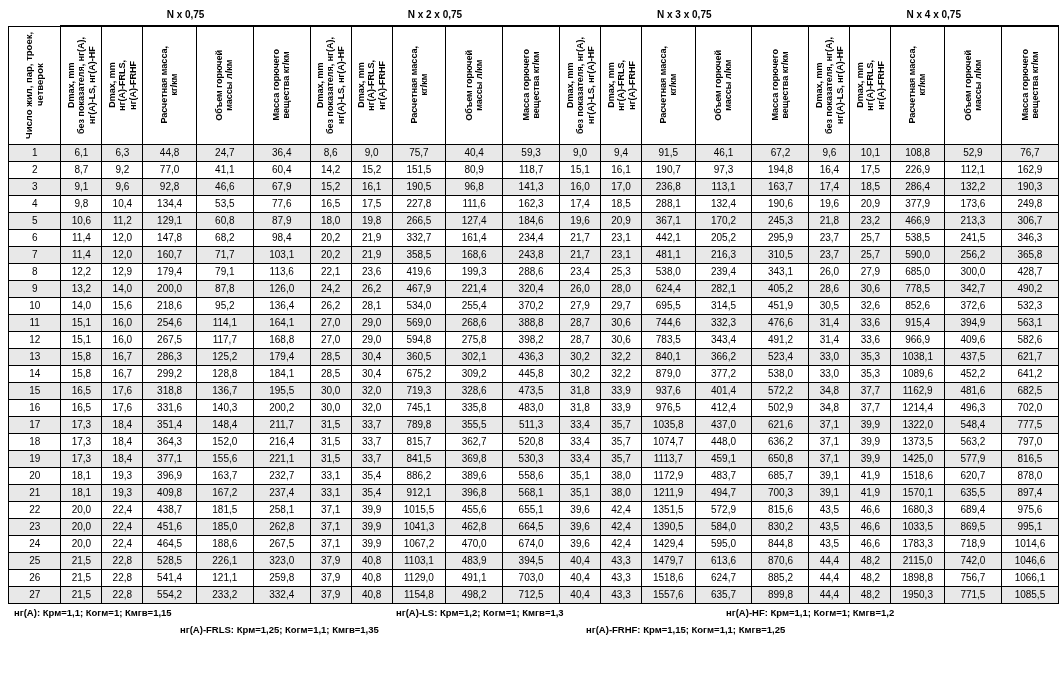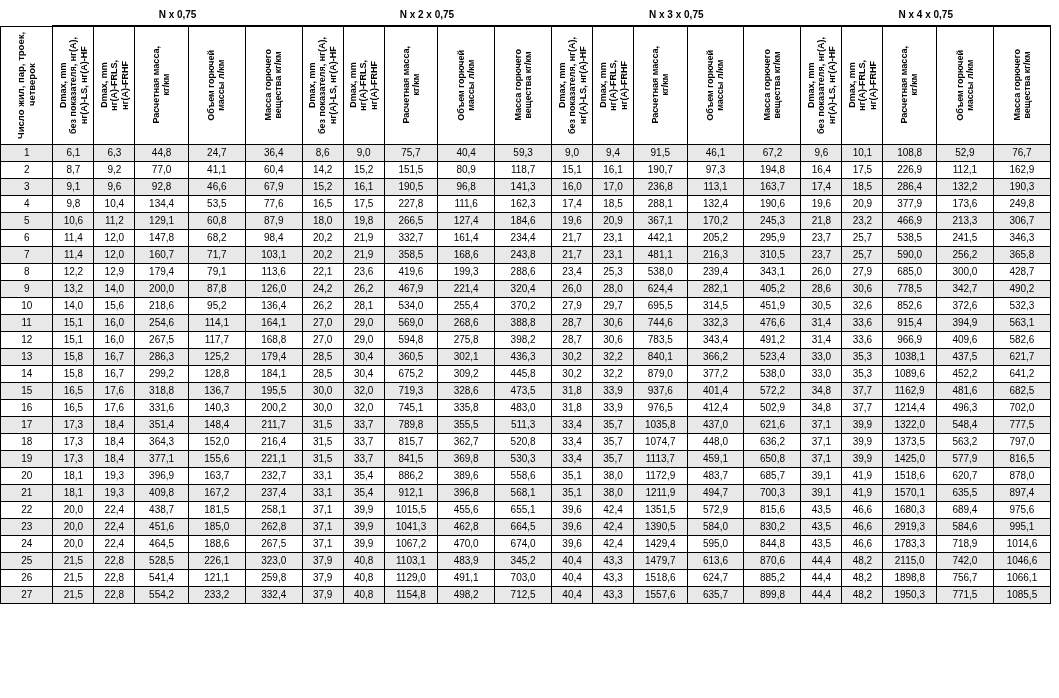--- a/index.html
+++ b/index.html
@@ -9,21 +9,21 @@
   }
   body {
     width: 1059px;
     height: 698px;
     font-family: "Liberation Sans", sans-serif;
     color: #000;
     overflow: hidden;
   }
   #wrap {
     width: 1059px;
-    padding: 4px 4px 0 0;
+    padding: 4px 4px 0 8px;
   }
   table.main {
     border-collapse: collapse;
     width: 1051px;
     table-layout: fixed;
   }
   table.main td, table.main th {
     border: 1px solid #000;
     text-align: center;
     vertical-align: middle;
@@ -745,22 +745,22 @@
           <td>1041,3</td>
           <td>462,8</td>
           <td>664,5</td>
           <td>39,6</td>
           <td>42,4</td>
           <td>1390,5</td>
           <td>584,0</td>
           <td>830,2</td>
           <td>43,5</td>
           <td>46,6</td>
-          <td>2919,3</td>
-          <td>584,6</td>
+          <td>1033,5</td>
+          <td>869,5</td>
           <td>995,1</td>
         </tr>
         <tr class="plain">
           <td class="idx">24</td>
           <td>20,0</td>
           <td>22,4</td>
           <td>464,5</td>
           <td>188,6</td>
           <td>267,5</td>
           <td>37,1</td>
@@ -783,21 +783,21 @@
           <td class="idx">25</td>
           <td>21,5</td>
           <td>22,8</td>
           <td>528,5</td>
           <td>226,1</td>
           <td>323,0</td>
           <td>37,9</td>
           <td>40,8</td>
           <td>1103,1</td>
           <td>483,9</td>
-          <td>345,2</td>
+          <td>394,5</td>
           <td>40,4</td>
           <td>43,3</td>
           <td>1479,7</td>
           <td>613,6</td>
           <td>870,6</td>
           <td>44,4</td>
           <td>48,2</td>
           <td>2115,0</td>
           <td>742,0</td>
           <td>1046,6</td>
@@ -844,13 +844,20 @@
           <td>899,8</td>
           <td>44,4</td>
           <td>48,2</td>
           <td>1950,3</td>
           <td>771,5</td>
           <td>1085,5</td>
         </tr>
       </tbody>
   </table>
 
+  <div class="notes">
+    <div class="note n1">нг(А): Крм=1,1;  Когм=1;  Кмгв=1,15</div>
+    <div class="note n2">нг(А)-LS: Крм=1,2;  Когм=1;  Кмгв=1,3</div>
+    <div class="note n3">нг(А)-HF: Крм=1,1;  Когм=1;  Кмгв=1,2</div>
+    <div class="note n4">нг(А)-FRLS: Крм=1,25;  Когм=1,1;  Кмгв=1,35</div>
+    <div class="note n5">нг(А)-FRHF: Крм=1,15;  Когм=1,1;  Кмгв=1,25</div>
+  </div>
 </div>
 
 </body></html>

